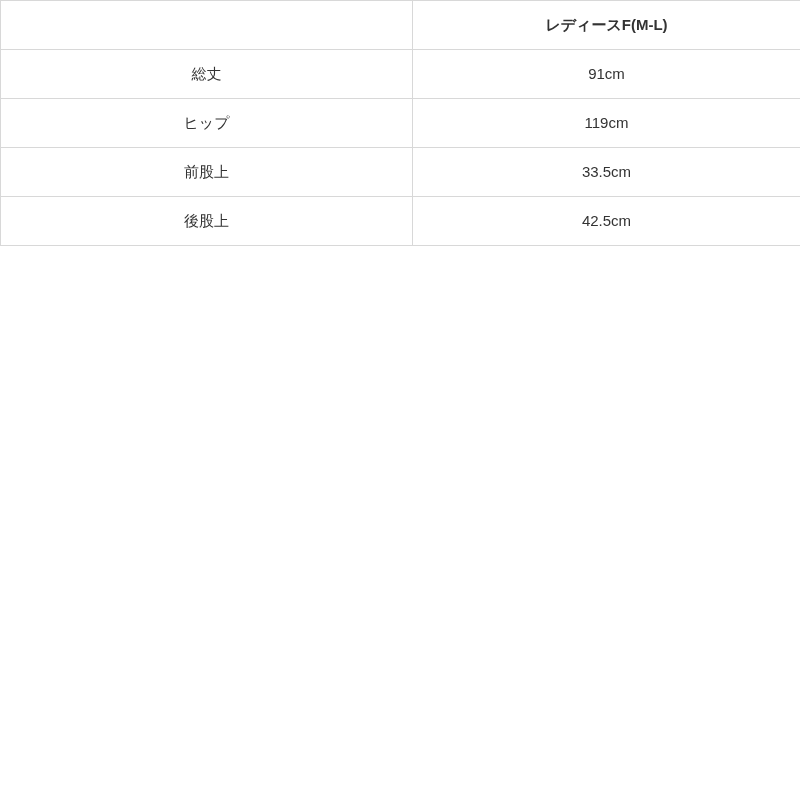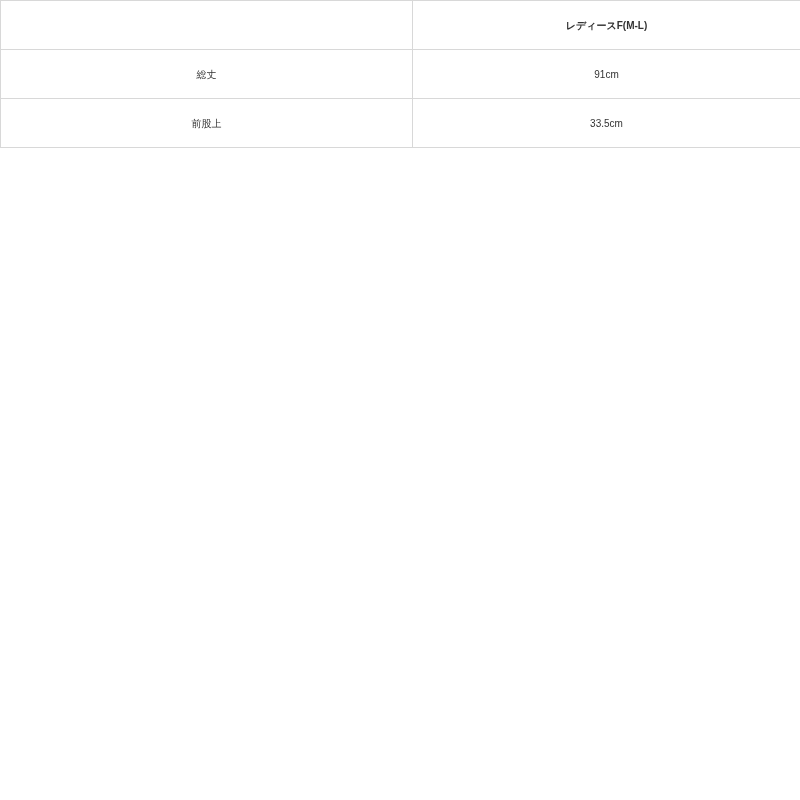--- a/index.html
+++ b/index.html
@@ -31,21 +31,21 @@
 
   table.size-table tr {
     height: 49px;
   }
 
   table.size-table td {
     border: 1px solid #d8d8d8;
     text-align: center;
     vertical-align: middle;
     color: #333333;
-    font-size: 10px;
+    font-size: 15px;
     padding: 0 12px;
     box-sizing: border-box;
     line-height: 1.3;
   }
 
   
   table.size-table tr:first-child td {
     height: 48px;
   }
 
@@ -82,18 +82,26 @@
     <tbody>
       <tr>
         <td class="header-blank"></td>
         <td class="header-value">レディースF(M-L)</td>
       </tr>
       <tr>
         <td class="row-label">総丈</td>
         <td class="row-value">91cm</td>
       </tr>
       <tr>
+        <td class="row-label">ヒップ</td>
+        <td class="row-value">119cm</td>
+      </tr>
+      <tr>
         <td class="row-label">前股上</td>
         <td class="row-value">33.5cm</td>
+      </tr>
+      <tr>
+        <td class="row-label">後股上</td>
+        <td class="row-value">42.5cm</td>
       </tr>
     </tbody>
   </table>
 </div>
 
 </body></html>

